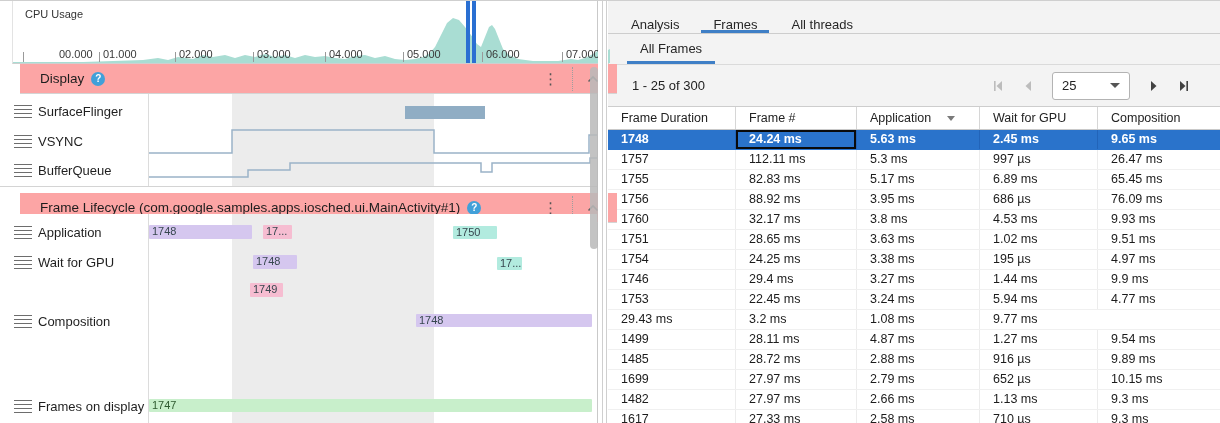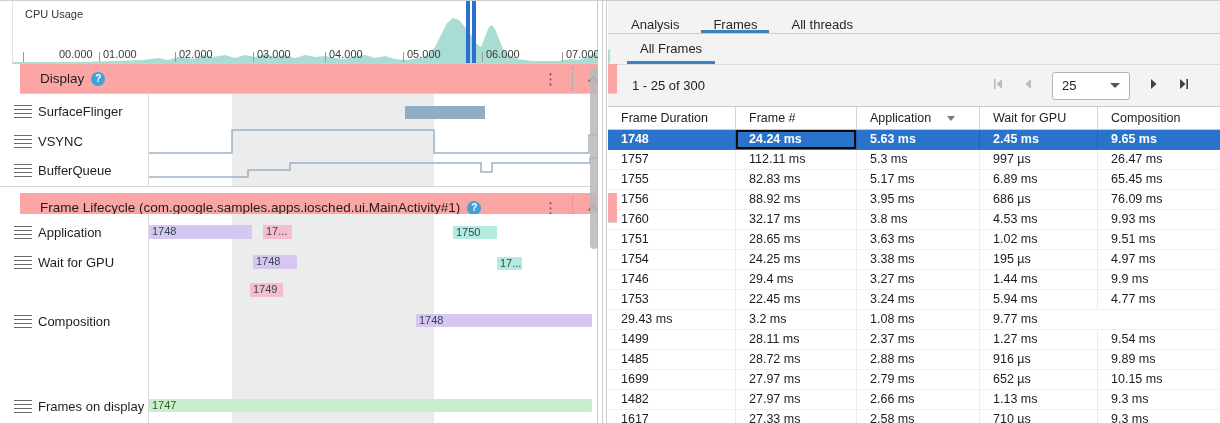--- a/index.html
+++ b/index.html
@@ -65,21 +65,21 @@
          margin-left: 10px; white-space: nowrap; }
   .tab.selected { box-shadow: inset 0 -3px 0 #3f7fc6; }
   .subtabbar { height: 31px; background: #f3f3f3; border-bottom: 1px solid #dadada;
                display: flex; align-items: stretch; padding-left: 19px; flex: none; }
   .subtab { padding: 0 13px; font-size: 13px; color: #262626; line-height: 29px; cursor: pointer; white-space: nowrap; }
   .subtab.selected { box-shadow: inset 0 -3px 0 #3f7fc6; }
 
   .pagination { height: 42px; background: #f3f3f3; border-bottom: 1px solid #cdcdcd;
                 display: flex; align-items: center; padding: 0 24px; flex: none; }
   .range-label { font-size: 13px; color: #222; }
-  .pag-controls { margin-left: auto; display: flex; gap: 6px; }
+  .pag-controls { margin-left: auto; display: flex; align-items: center; gap: 6px; }
   .pag-btn { width: 24px; height: 24px; display: flex; align-items: center; justify-content: center; cursor: pointer; }
   .page-size-select { width: 78px; height: 28px; background: #fff; border: 1px solid #b3b3b3;
                       border-radius: 3px; display: flex; align-items: center; padding: 0 9px;
                       font-size: 13px; color: #222; cursor: pointer; margin: 0 6px; }
   .select-caret { margin-left: auto; width: 0; height: 0; border-left: 5px solid transparent;
                   border-right: 5px solid transparent; border-top: 5px solid #555; }
 
   .frames-table { flex: 1; overflow: hidden; background: #fff; }
   .thead, .trow { display: grid; grid-template-columns: 128px 121px 123px 118px 1fr; }
   .thead { height: 23px; border-bottom: 1px solid #c9c9c9; background: #fff; }
@@ -339,21 +339,21 @@
           </div>
           <div class="trow">
             <div class="td">29.43 ms</div>
             <div class="td">3.2 ms</div>
             <div class="td">1.08 ms</div>
             <div class="td">9.77 ms</div>
           </div>
           <div class="trow">
             <div class="td">1499</div>
             <div class="td">28.11 ms</div>
-            <div class="td">2.37 ms</div>
+            <div class="td">4.87 ms</div>
             <div class="td">1.27 ms</div>
             <div class="td">9.54 ms</div>
           </div>
           <div class="trow">
             <div class="td">1485</div>
             <div class="td">28.72 ms</div>
             <div class="td">2.88 ms</div>
             <div class="td">916 µs</div>
             <div class="td">9.89 ms</div>
           </div>

